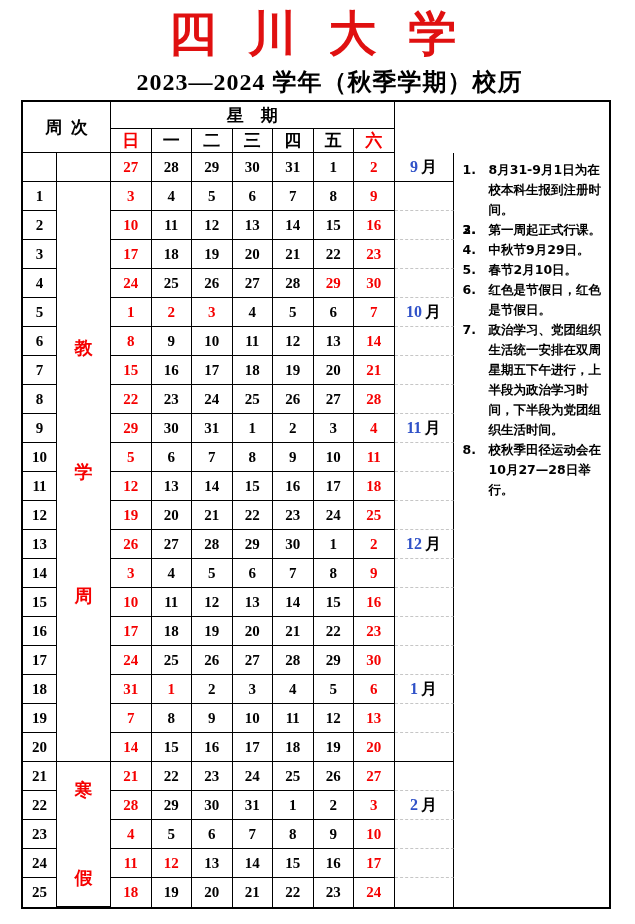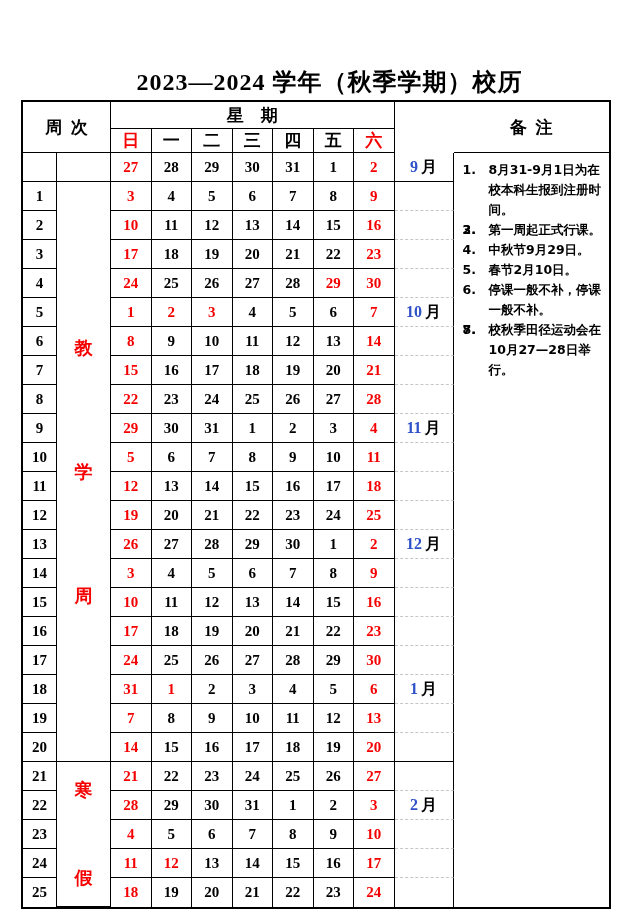--- a/index.html
+++ b/index.html
@@ -53,32 +53,32 @@
     font-family:"DejaVu Sans","Liberation Sans",sans-serif;
     font-size:12.5px; line-height:20px; font-weight:bold;
   }
   .remark { position:relative; padding-left:29px; }
   .rnum { position:absolute; left:3px; top:0; }
 </style>
 </head>
 <body>
 
 <div class="page">
+  <div class="logo">四 川 大 学</div>
   <div class="doc-title">2023—2024 学年（秋季学期）校历</div>
   <div class="cal" id="cal">
       <div class="c hdr" style="grid-area: 1 / 3 / 2 / 10;">星    期</div>
       <div class="c hdr" style="grid-area: 1 / 1 / 3 / 3;">周  次</div>
       <div class="c dayname red" style="grid-area: 2 / 3 / 3 / 4;">日</div>
       <div class="c dayname" style="grid-area: 2 / 4 / 3 / 5;">一</div>
       <div class="c dayname" style="grid-area: 2 / 5 / 3 / 6;">二</div>
       <div class="c dayname" style="grid-area: 2 / 6 / 3 / 7;">三</div>
       <div class="c dayname" style="grid-area: 2 / 7 / 3 / 8;">四</div>
       <div class="c dayname" style="grid-area: 2 / 8 / 3 / 9;">五</div>
       <div class="c dayname red" style="grid-area: 2 / 9 / 3 / 10;">六</div>
-      <div class="c hdr no-r" style="grid-area: 1 / 11 / 3 / 12;">备  注</div>
       <div class="c wnum" style="grid-area: 3 / 1 / 4 / 2;"></div>
       <div class="c" style="grid-area: 3 / 2 / 4 / 3;"></div>
       <div class="c day red" style="grid-area: 3 / 3 / 4 / 4;">27</div>
       <div class="c day" style="grid-area: 3 / 4 / 4 / 5;">28</div>
       <div class="c day" style="grid-area: 3 / 5 / 4 / 6;">29</div>
       <div class="c day" style="grid-area: 3 / 6 / 4 / 7;">30</div>
       <div class="c day" style="grid-area: 3 / 7 / 4 / 8;">31</div>
       <div class="c day" style="grid-area: 3 / 8 / 4 / 9;">1</div>
       <div class="c day red" style="grid-area: 3 / 9 / 4 / 10;">2</div>
       <div class="c mcell m-solid" style="grid-area: 3 / 10 / 4 / 11;">
@@ -333,18 +333,18 @@
       <div class="c catblock sec-1" style="grid-area: 24 / 2 / 29 / 3;">
         <span>寒</span>
         <span>假</span>
       </div>
       <div class="c remarks-body" style="grid-area: 3 / 11 / 29 / 12;">
         <div class="remark"><span class="rnum">1.</span><span>8月31-9月1日为在校本科生报到注册时间。</span></div>
         <div class="remark"><span class="rnum">2.</span></div>
         <div class="remark"><span class="rnum">3.</span><span>第一周起正式行课。</span></div>
         <div class="remark"><span class="rnum">4.</span><span>中秋节9月29日。</span></div>
         <div class="remark"><span class="rnum">5.</span><span>春节2月10日。</span></div>
-        <div class="remark"><span class="rnum">6.</span><span>停课一般不补，停课一般不补。</span></div>
-        <div class="remark"><span class="rnum">7.</span></div>
+        <div class="remark"><span class="rnum">6.</span><span>红色是节假日，红色是节假日。</span></div>
+        <div class="remark"><span class="rnum">7.</span><span>政治学习、党团组织生活统一安排在双周星期五下午进行，上半段为政治学习时间，下半段为党团组织生活时间。</span></div>
         <div class="remark"><span class="rnum">8.</span><span>校秋季田径运动会在10月27—28日举行。</span></div>
       </div>
     </div>
 </div>
 
 </body></html>

